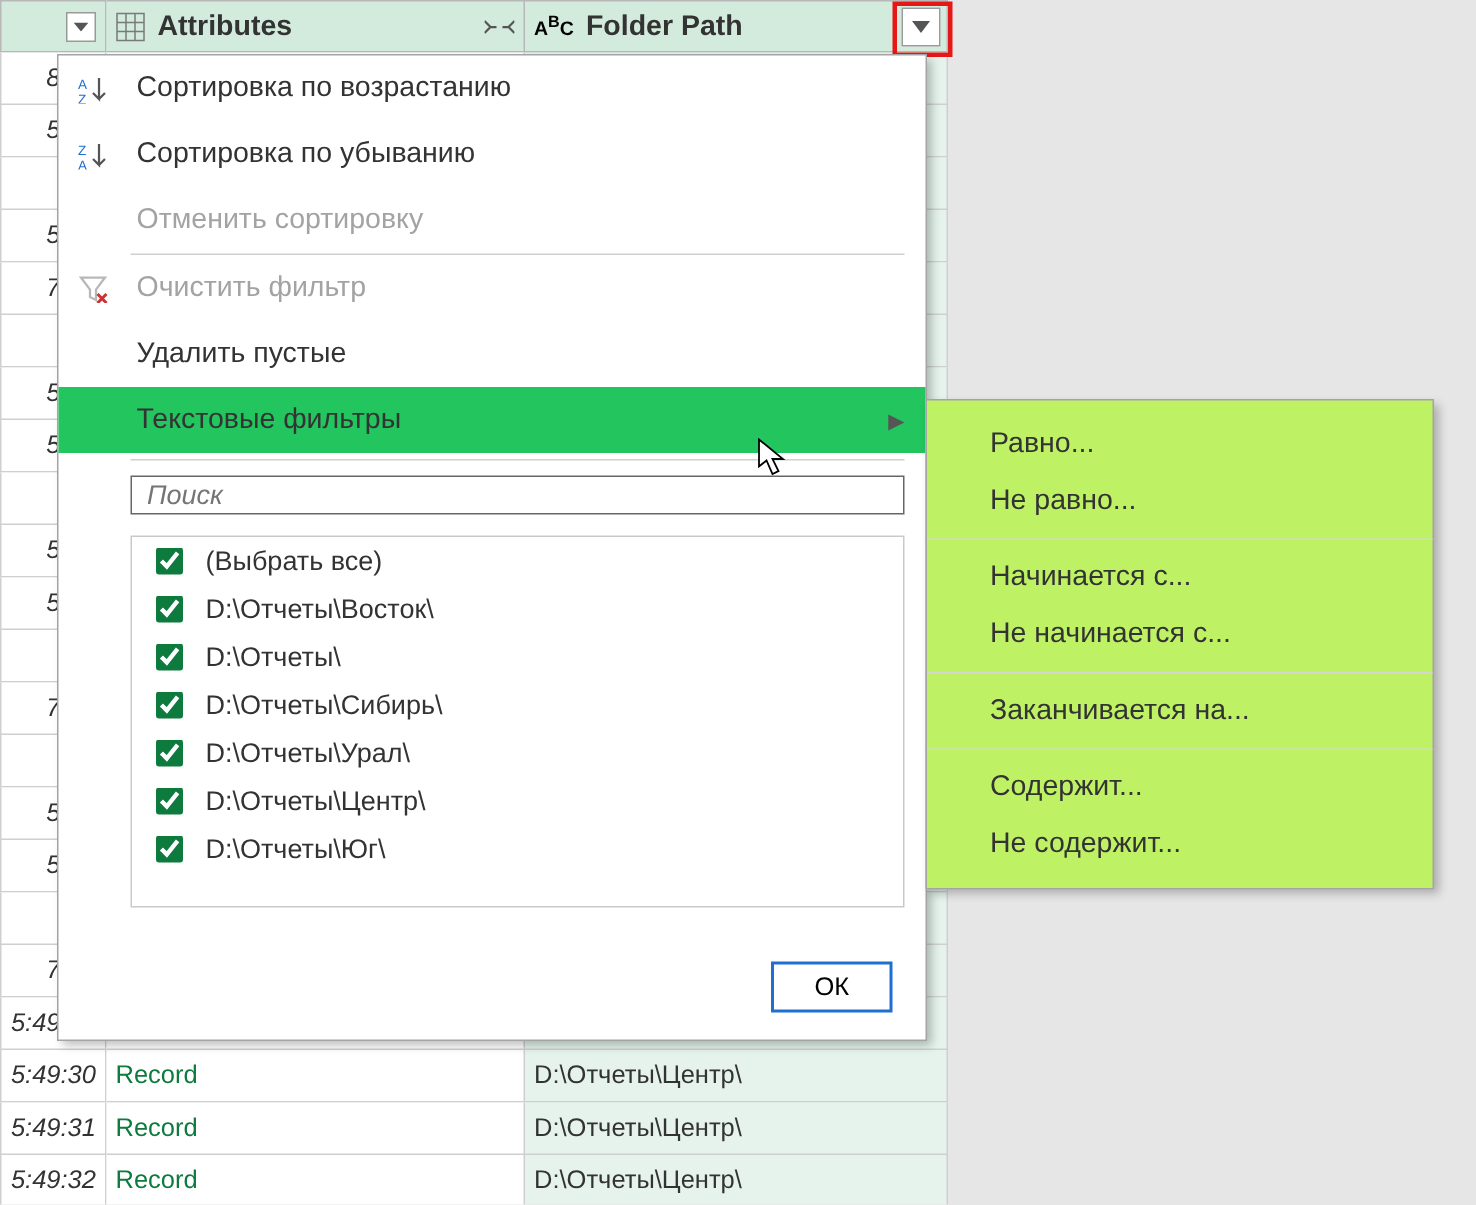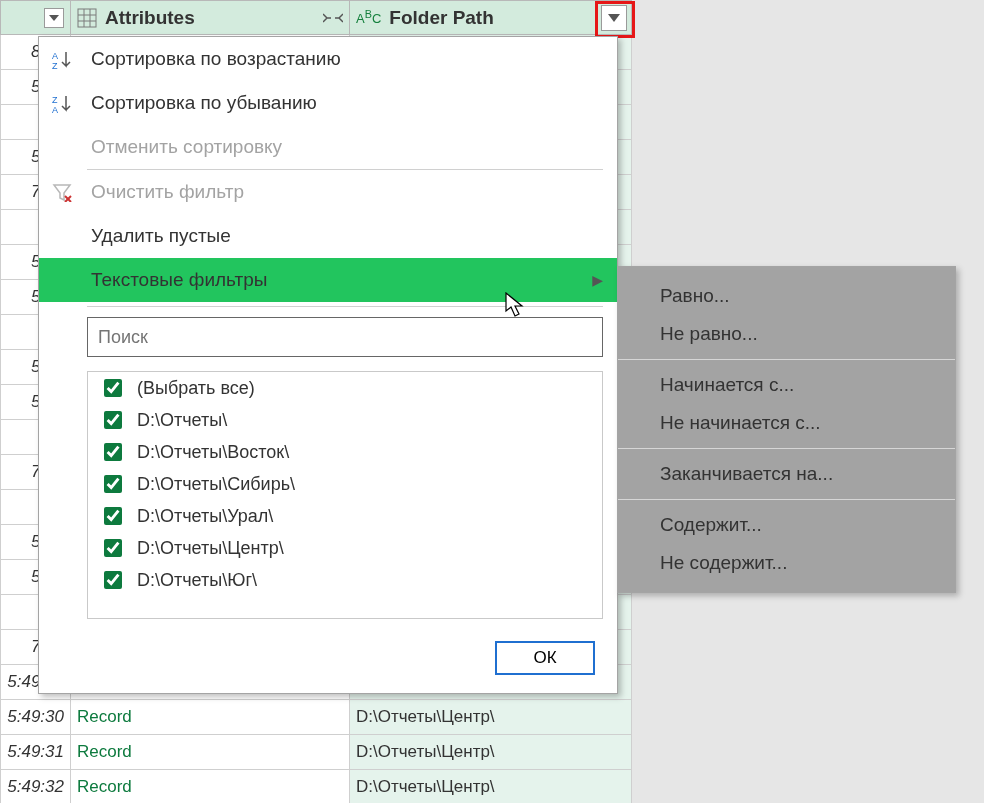--- a/index.html
+++ b/index.html
@@ -112,24 +112,25 @@
   .menu-item .arrow { margin-left: auto; color: #555; font-size: 14px; }
   .menu-sep {
     border-top: 1px solid #d0d0d0;
     margin-left: 48px;
     margin-right: 14px;
   }
 
   .search-wrap { padding: 10px 14px 10px 48px; }
   .search-input {
     width: 100%;
-    height: 40px;
+    height: 26px;
     border: 1px solid #666;
     padding: 0 10px;
     font-size: 18px;
+    font-style: italic;
     color: #737373;
   }
 
   .check-list {
     margin: 4px 14px 0 48px;
     border: 1px solid #c9c9c9;
     height: 248px;
     overflow-y: auto;
     padding: 0 0;
   }
@@ -143,35 +144,35 @@
   .check-item input { width: 18px; height: 18px; accent-color: #0d7a3e; }
 
   .btn-row {
     margin-top: auto;
     display: flex;
     gap: 20px;
     justify-content: flex-end;
     padding: 18px 22px;
   }
   .btn {
-    width: 100px; height: 34px;
+    width: 81px; height: 34px;
     border: 1px solid #9a9a9a;
     background: #fff;
     font-size: 17px;
     cursor: pointer;
   }
   .btn.primary { border: 2px solid #1f6fd0; }
 
   
   .submenu {
     position: absolute;
     top: 266px;
     left: 617px;
     width: 339px;
-    background: #a3a3a3;
+    background: #bef264;
     border: 1px solid #a4a4a4;
     box-shadow: 3px 3px 6px rgba(0,0,0,0.25);
     z-index: 110;
     padding: 10px 0;
   }
   .sub-item {
     padding: 8px 42px;
     font-size: 19px;
     cursor: pointer;
   }
@@ -209,21 +210,21 @@
     </svg>
     <span class="header-label">Attributes</span>
     <div class="drop-btn expand">
       <svg width="20" height="16">
         <path d="M4 8 L0 4 M4 8 L0 12 M4 8 L8 8" stroke="#555" fill="none" stroke-width="1.5" transform="translate(0,0)"></path>
         <path d="M12 8 L16 4 M12 8 L16 12 M12 8 L8 8" stroke="#555" fill="none" stroke-width="1.5" transform="translate(4,0)"></path>
       </svg>
     </div>
   </div>
   <div class="header-cell hc-folder">
-    <span style="font-size:13px;color:#15803d;font-weight:400">A<sup>B</sup>C</span>
+    <span style="font-size:13px;color:#000000;font-weight:700">A<sup>B</sup>C</span>
     <span class="header-label">Folder Path</span>
     <div class="drop-btn filter">
       <svg width="12" height="8">
           <polygon points="0,0 12,0 6,8" fill="#555"></polygon>
         </svg>
     </div>
     <div class="red-highlight"></div>
   </div>
 </div>
 
@@ -391,25 +392,25 @@
     <input class="search-input" placeholder="Поиск" style="">
   </div>
 
   <div class="check-list" id="check-list">
       <label class="check-item">
         <input type="checkbox" checked="" style="">
         <span>(Выбрать все)</span>
       </label>
       <label class="check-item">
         <input type="checkbox" checked="" style="">
+        <span>D:\Отчеты\Восток\</span>
+      </label>
+      <label class="check-item">
+        <input type="checkbox" checked="" style="">
         <span>D:\Отчеты\</span>
-      </label>
-      <label class="check-item">
-        <input type="checkbox" checked="" style="">
-        <span>D:\Отчеты\Восток\</span>
       </label>
       <label class="check-item">
         <input type="checkbox" checked="" style="">
         <span>D:\Отчеты\Сибирь\</span>
       </label>
       <label class="check-item">
         <input type="checkbox" checked="" style="">
         <span>D:\Отчеты\Урал\</span>
       </label>
       <label class="check-item">

